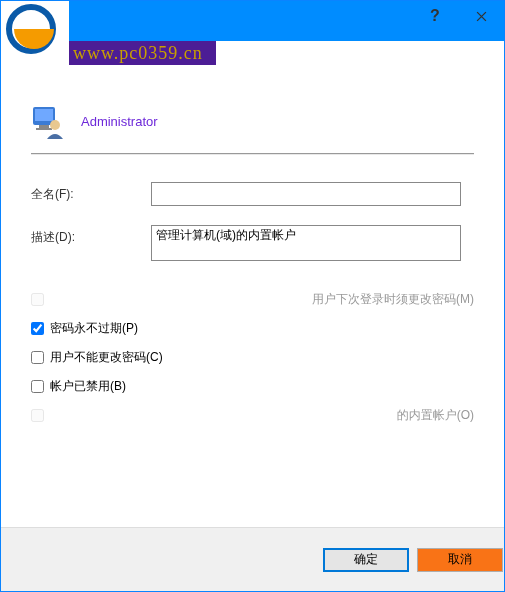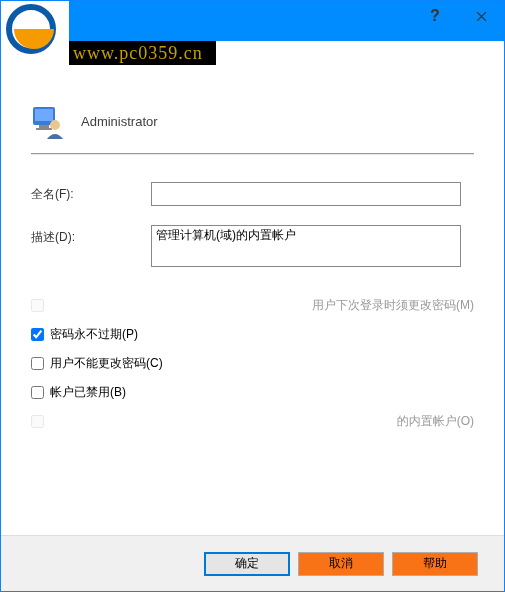--- a/index.html
+++ b/index.html
@@ -15,46 +15,46 @@
   .logo-area {
     width: 68px; height: 64px; position: absolute; top: 0; left: 0;
     background: #fff; z-index: 2;
   }
   .logo-inner { width:68px; height:64px; position:relative; overflow:hidden;}
   .logo-circle { width:50px; height:50px; border:6px solid #0a5aa8; border-radius:50%; position:absolute; top:3px; left:5px;}
   .logo-arc { width:40px; height:20px; background:#f59b00; border-radius:0 0 40px 40px; position:absolute; top:28px; left:13px;}
   .blue-strip { position:absolute; left:68px; top:0; height:40px; width:147px; background:#008cff;}
   .watermark {
     position:absolute; left:68px; top:40px; height:24px; width:147px;
-    background:#000000; color:#c8a000; font-family:"Times New Roman",serif;
+    background:#4c1d95; color:#c8a000; font-family:"Times New Roman",serif;
     font-size:18px; letter-spacing:1px; display:flex; align-items:center; padding-left:4px;
   }
   .title-buttons { position:absolute; right:0; top:0; display:flex; }
   .title-btn { width:46px; height:30px; display:flex; align-items:center; justify-content:center; color:#333; cursor:pointer;}
   .help-btn { font-size:16px; font-weight:bold; }
   .close-btn svg { width:11px; height:11px; }
   .content { padding: 32px 30px 0 30px; position: absolute; top:70px; left:0; right:0; bottom:56px;}
   .header-row { display:flex; align-items:center; gap:16px; margin-bottom:14px;}
   .user-icon-box { width:34px; height:36px; position:relative; }
-  .account-title { font-size:13px; color:#404040; }
+  .account-title { font-size:13px; color:#6d28d9; }
   .divider { height:1px; background:#999; margin-bottom:28px; position:relative; }
   .divider::after { content:""; position:absolute; left:0; top:1px; width:100%; height:1px; background:#e8e8e8;}
   .form-row { display:flex; align-items:flex-start; margin-bottom:19px; }
   .form-label { width:120px; padding-top:4px; color:#333;}
   .text-input { width:310px; height:24px; border:1px solid #888; padding:2px 4px; font-family:inherit; font-size:12px;}
-  .text-area { width:310px; height:42px; border:1px solid #888; padding:2px 4px; font-family:inherit; font-size:12px; resize:none; line-height:1.3;}
+  .text-area { width:310px; height:36px; border:1px solid #888; padding:2px 4px; font-family:inherit; font-size:12px; resize:none; line-height:1.3;}
   .checkbox-group { margin-top:30px; }
   .checkbox-row { display:flex; align-items:center; margin-bottom:12px; gap:6px;}
   .checkbox-row input[type=checkbox] { width:13px; height:13px; margin:0;}
   .checkbox-row.disabled { color:#999;justify-content:space-between; }
   .checkbox-row.disabled input { opacity:0.5; }
   .button-bar {
-    position:absolute; bottom:0; left:0; right:0; height:56px;
+    position:absolute; bottom:0; left:0; right:0; height:64px;
     background:#f0f0f0; border-top:1px solid #ddd;
-    display:flex; justify-content:flex-end; align-items:center; gap:8px; padding:0 26px;
+    display:flex; justify-content:flex-end; align-items:center; gap:8px; padding:0 1px;
   }
   .dlg-btn {
     min-width:86px; height:24px; border:1px solid #adadad; background:#f97316;
     font-family:inherit; font-size:12px; cursor:pointer; padding:0 8px;
   }
   .dlg-btn.default { border:2px solid #0078d7; background:#e5e5e5;}
 </style>
 </head>
 <body>
 
@@ -128,16 +128,15 @@
         <input type="checkbox" disabled="" style="">
         <span>的内置帐户(O)</span>
       </label>
     </div>
 
   </div>
 
   <div class="button-bar">
     <button class="dlg-btn default">确定</button>
     <button class="dlg-btn">取消</button>
-    <button class="dlg-btn">帮助</button>
   </div>
 
 </div>
 
 </body></html>

